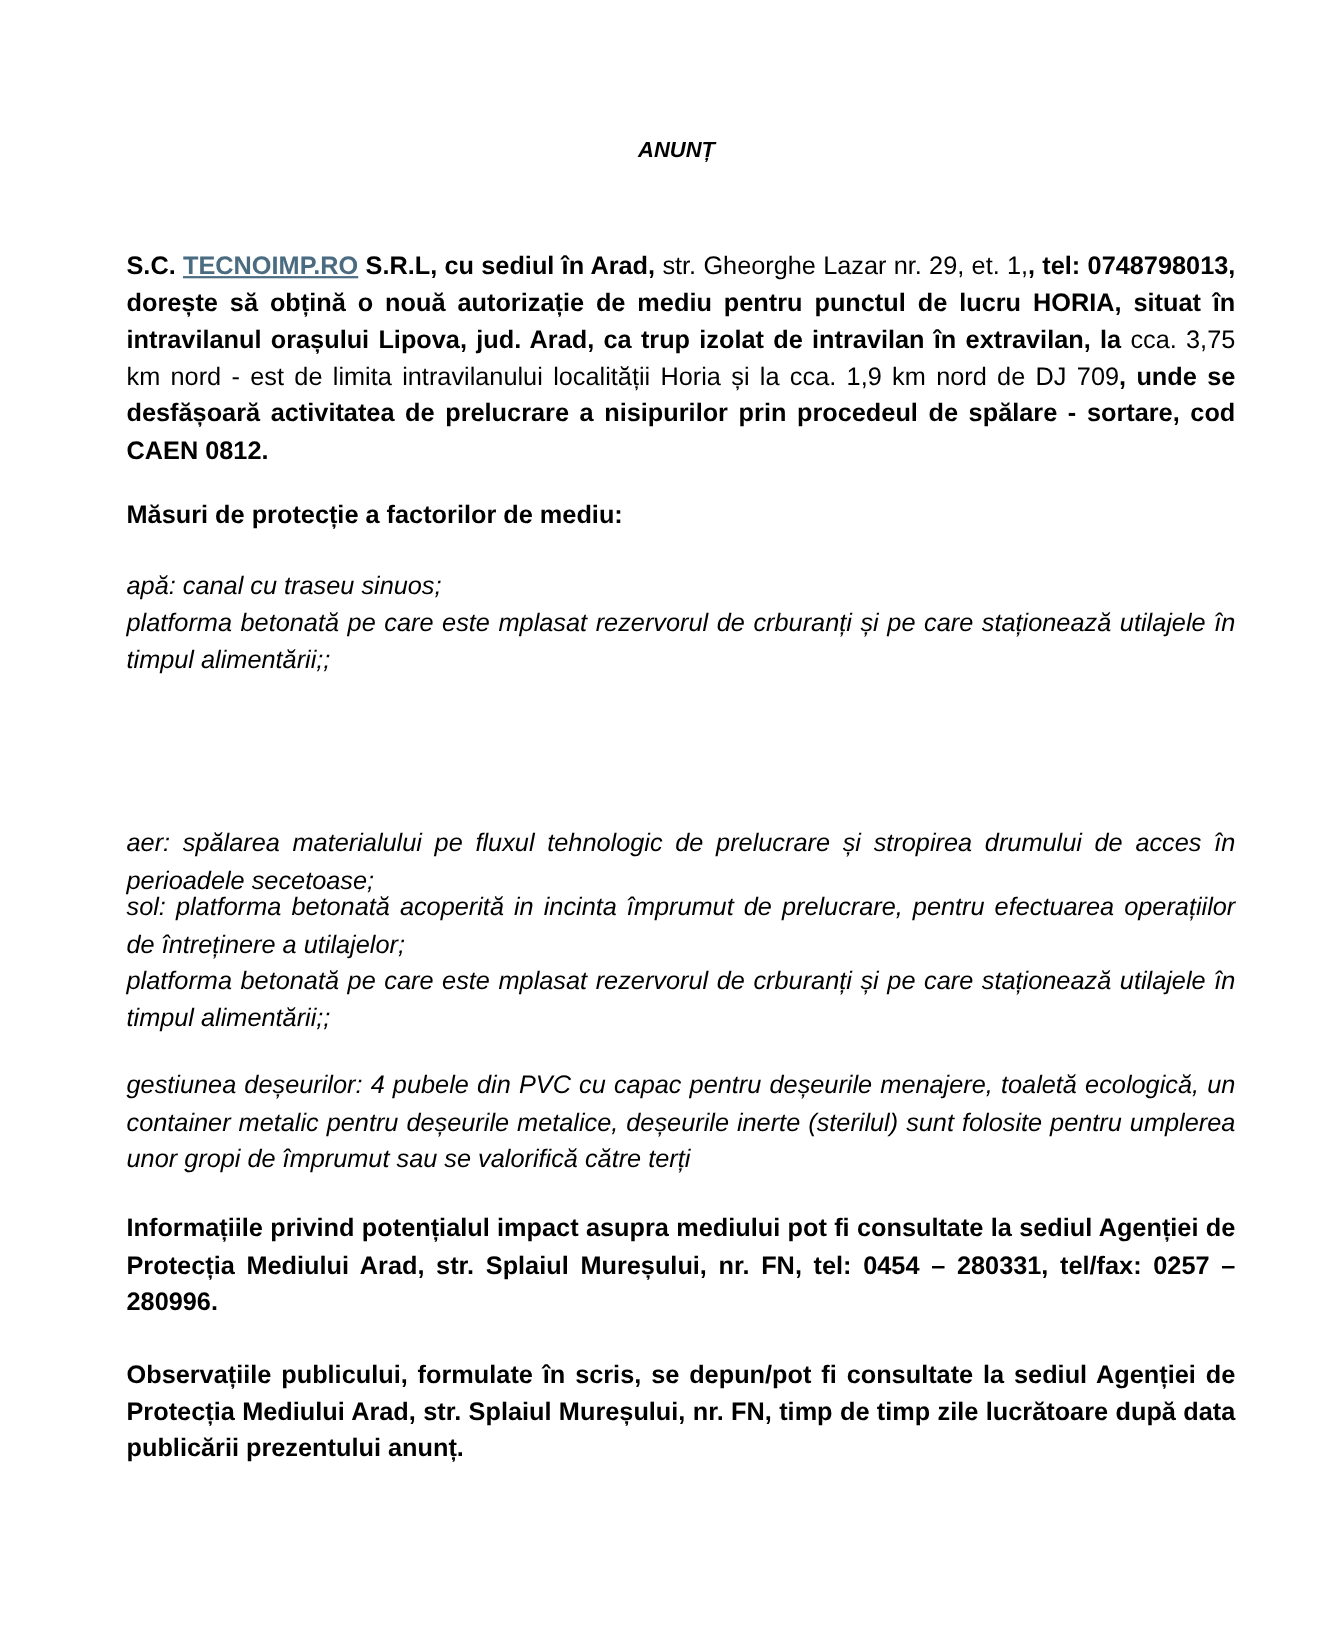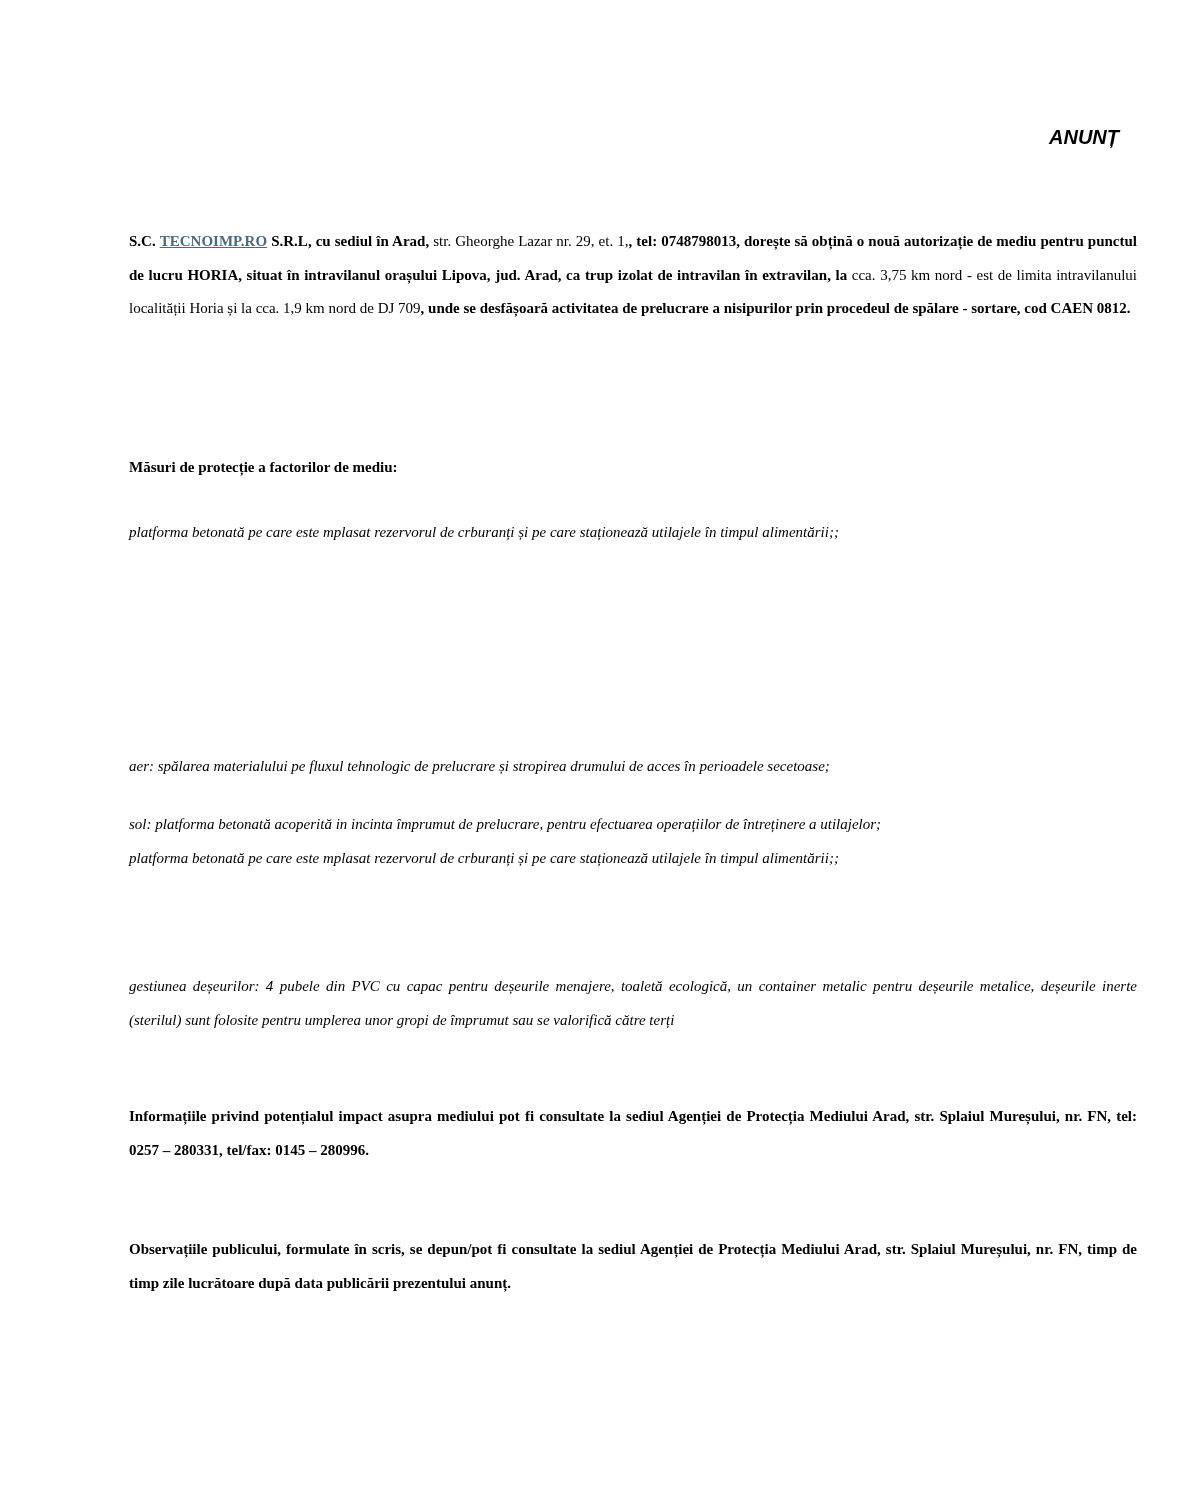--- a/index.html
+++ b/index.html
@@ -1,48 +1,49 @@
 <!DOCTYPE html>
 <html><head>
 <meta charset="utf-8">
 <style>
   html, body { margin: 0; padding: 0; background: #ffffff; }
   body { width: 1200px; height: 1502px; position: relative; overflow: hidden; color: #000; }
   .page { position: absolute; left: 111px; top: 0; width: 1008px; font-family: "Liberation Sans", sans-serif; }
-  .title { position: absolute; top: 126px; left: 0; width: 1008px; text-align: right; font-size: 20px; font-weight: bold; font-style: italic; }
-  .para { position: absolute; left: 18px; width: 1008px; font-size: 15px; line-height: 33.5px; text-align: justify; text-align-last: left; font-family: Liberation Serif, serif; }
+  .title { position: absolute; top: 126px; left: 0; width: 1008px; text-align: center; font-size: 20px; font-weight: bold; font-style: italic; }
+  .para { position: absolute; left: 4px; width: 1008px; font-size: 23px; line-height: 33.5px; text-align: justify; text-align-last: left; }
   .b { font-weight: bold; }
   .i { font-style: italic; }
   .link { color: #4a6b80; text-decoration: underline; font-weight: bold; }
 </style>
 </head>
 <body>
 
 <div class="page">
 
   <div class="title">ANUNȚ</div>
 
   <div class="para" style="top:225px;">
     <span class="b">S.C.</span>
     <a class="link">TECNOIMP.RO</a>
     <span class="b">S.R.L</span><span class="b">, cu sediul în Arad,</span><span> str. Gheorghe Lazar  nr. 29, et. 1,</span><span class="b">, tel: 0748798013, dorește să obțină o nouă autorizație de mediu pentru punctul de lucru HORIA, situat în intravilanul orașului Lipova, jud. Arad, ca trup izolat de intravilan în extravilan,  la</span><span> cca. 3,75 km nord - est de limita intravilanului localității Horia și la cca. 1,9 km nord de DJ 709</span><span class="b">, unde se desfășoară activitatea de prelucrare a nisipurilor prin procedeul de spălare - sortare, cod CAEN 0812.</span>
   </div>
 
   <div class="para b" style="top:451px;"> Măsuri de protecție a factorilor de mediu:</div>
 
   <div class="para i" style="top:516px;">
+    <div>apă: canal cu traseu sinuos;</div>
     <div>platforma betonată pe care este mplasat rezervorul de crburanți și pe care staționează utilajele în timpul alimentării;;</div>
   </div>
 
   <div class="para i" style="top:710px;margin-top:40px;">aer: spălarea materialului pe fluxul tehnologic de prelucrare și stropirea drumului de acces în perioadele secetoase;</div>
 
   <div class="para i" style="top:808px;">
     <div>sol: platforma betonată acoperită in incinta împrumut de prelucrare, pentru efectuarea operațiilor de întreținere a utilajelor;</div>
     <div>platforma betonată pe care este mplasat rezervorul de crburanți și pe care staționează utilajele în timpul alimentării;;</div>
   </div>
 
   <div class="para i" style="top:970px;">gestiunea deșeurilor: 4 pubele din PVC cu capac pentru deșeurile menajere, toaletă ecologică, un container metalic pentru deșeurile metalice, deșeurile inerte (sterilul) sunt folosite pentru umplerea unor gropi de împrumut sau se valorifică către terți</div>
 
-  <div class="para b" style="top:1100px;">Informațiile privind potențialul impact asupra mediului pot fi consultate la sediul Agenției de Protecția Mediului Arad, str. Splaiul Mureșului, nr. FN, tel: 0257 – 280331, tel/fax: 0145 – 280996.</div>
+  <div class="para b" style="top:1100px;">Informațiile privind potențialul impact asupra mediului pot fi consultate la sediul Agenției de Protecția Mediului Arad, str. Splaiul Mureșului, nr. FN, tel: 0454 – 280331, tel/fax: 0257 – 280996.</div>
 
   <div class="para b" style="top:1233px;">Observațiile publicului, formulate în scris, se depun/pot fi consultate la sediul Agenției de Protecția Mediului Arad, str. Splaiul Mureșului, nr. FN, timp de timp zile lucrătoare după data publicării prezentului anunț.</div>
 
 </div>
 
 </body></html>

